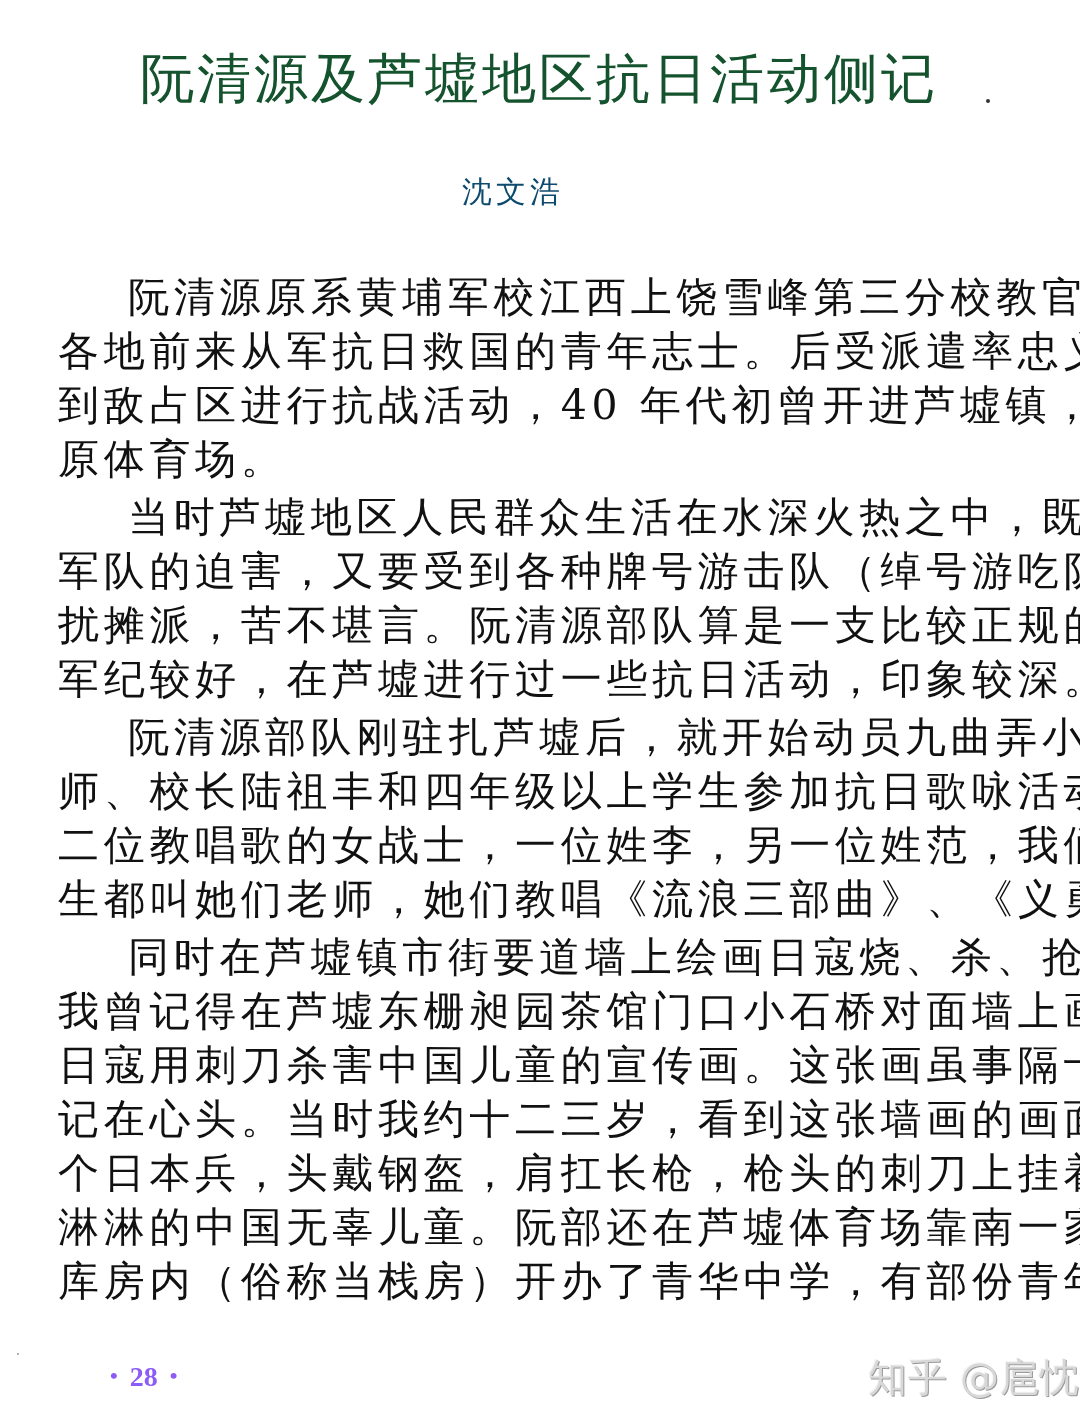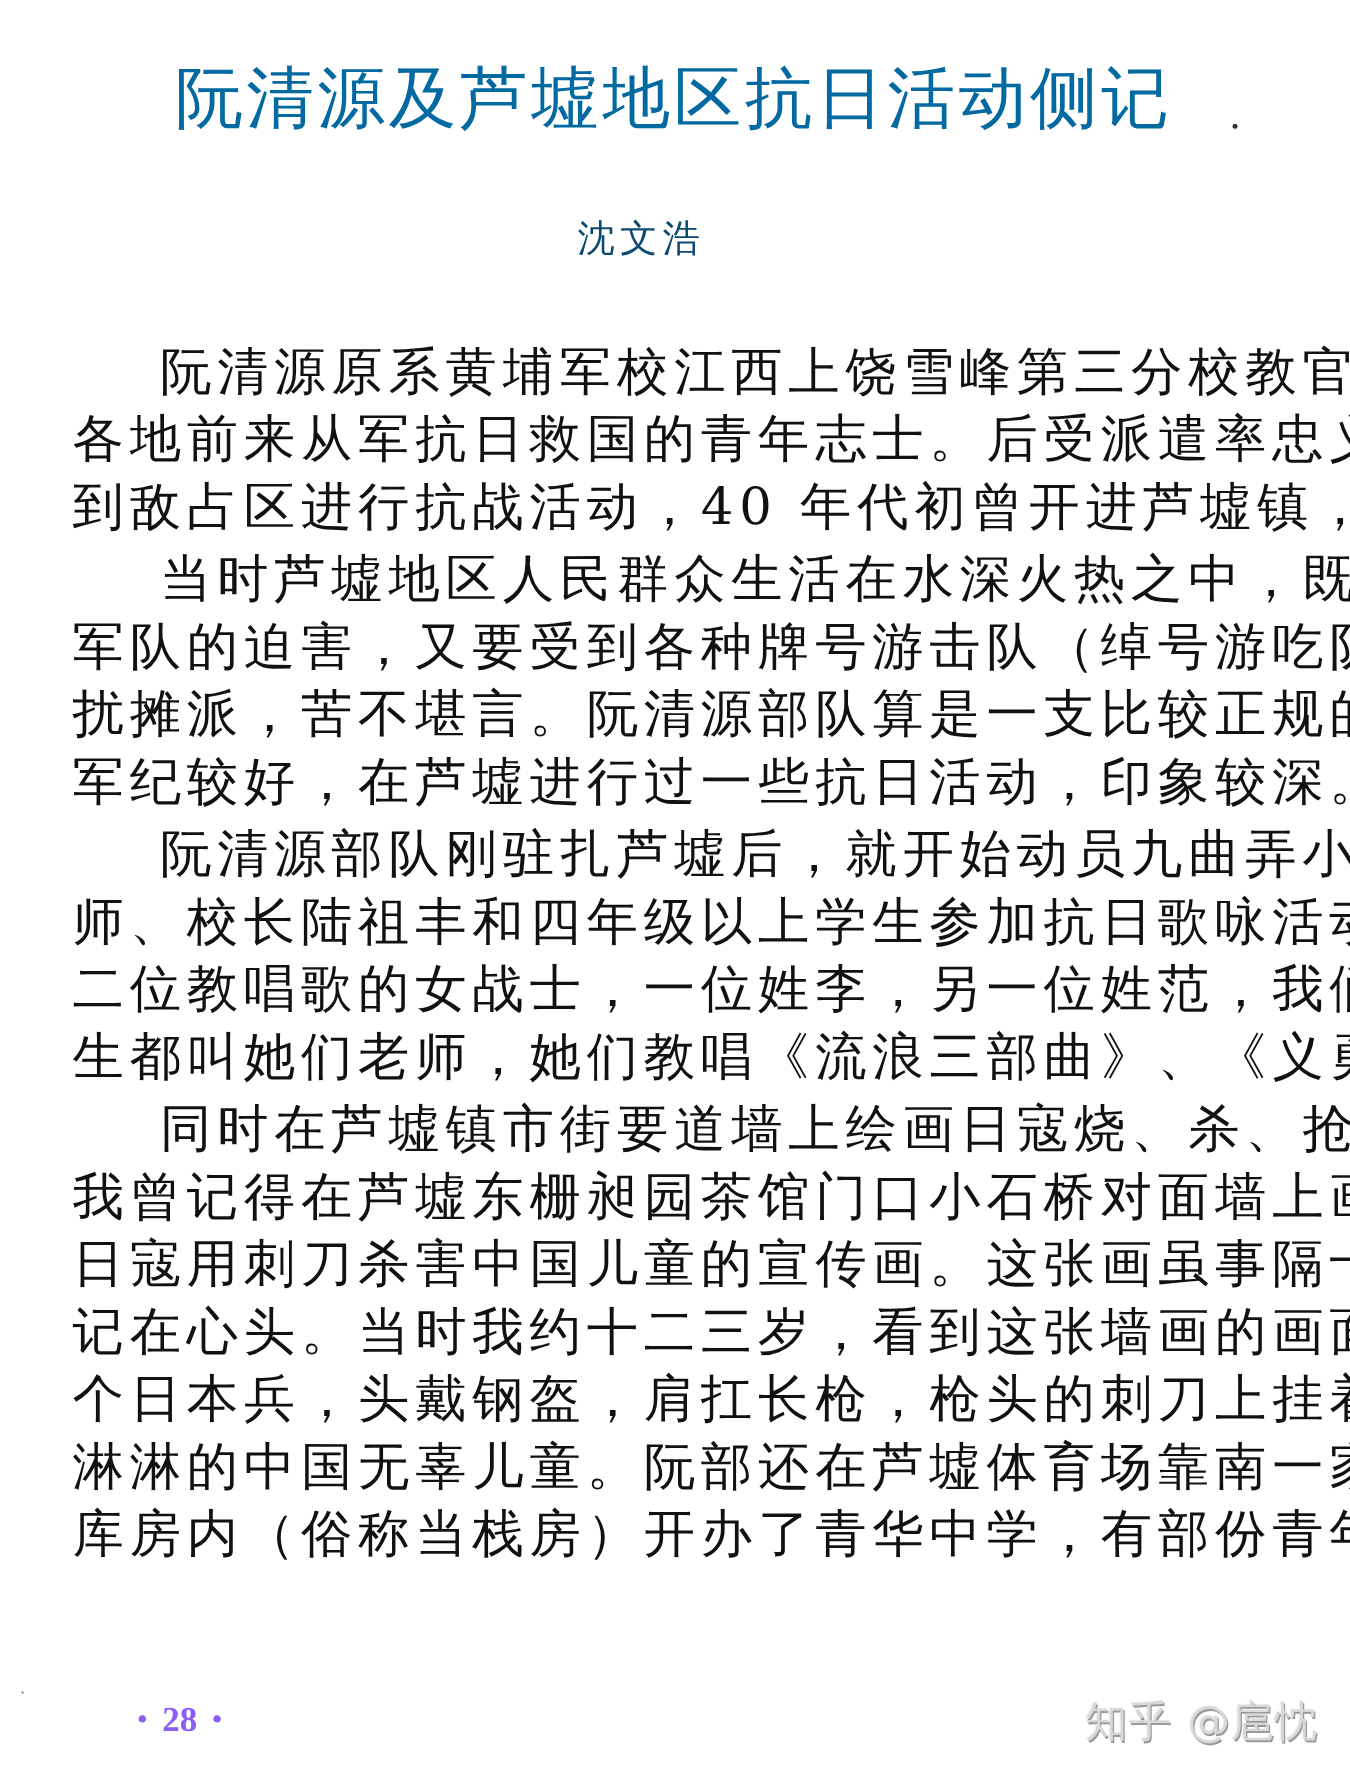--- a/index.html
+++ b/index.html
@@ -28,21 +28,21 @@
       top: 44px;
       width: 760px;
       height: 70px;
       font-size: 54px;
       line-height: 70px;
       letter-spacing: 3px;
       white-space: nowrap;
       font-weight: normal;
       margin: 0;
       text-align: left;
-      color: #0369a1;
+      color: #14532d;
     }
     .author {
       position: absolute;
       left: 462px;
       top: 172px;
       width: 120px;
       font-size: 30px;
       line-height: 40px;
       letter-spacing: 4px;
       white-space: nowrap;
@@ -103,21 +103,21 @@
       display: inline-block;
       margin: 0 12px;
       position: relative;
       top: -3px;
     }
     .watermark {
       position: absolute;
       left: 868px;
       top: 1358px;
       font-family: "DejaVu Sans", "Liberation Sans", sans-serif;
-      font-size: 34px;
+      font-size: 39px;
       line-height: 40px;
       white-space: nowrap;
       color: #d8d8d8;
       text-shadow: 1px 1px 0 #9a9a9a, -1px -1px 0 #f4f4f4;
       letter-spacing: 1px;
     }
     .watermark .sep {
       display: inline-block;
       width: 12px;
     }
@@ -132,20 +132,21 @@
   <div class="author">沈文浩</div>
 
   <span class="speck top-right"></span>
 
   <div class="body-text">
 
     <div>
       <span class="line indent">阮清源原系黄埔军校江西上饶雪峰第三分校教官，培训</span>
       <span class="line">各地前来从军抗日救国的青年志士。后受派遣率忠义救国军</span>
       <span class="line">到敌占区进行抗战活动，40 年代初曾开进芦墟镇，驻地在</span>
+      <span class="line">原体育场。</span>
     </div>
 
     <div>
       <span class="line indent para-start">当时芦墟地区人民群众生活在水深火热之中，既遭日伪</span>
       <span class="line">军队的迫害，又要受到各种牌号游击队（绰号游吃队）的骚</span>
       <span class="line">扰摊派，苦不堪言。阮清源部队算是一支比较正规的部队，</span>
       <span class="line">军纪较好，在芦墟进行过一些抗日活动，印象较深。</span>
     </div>
 
     <div>

